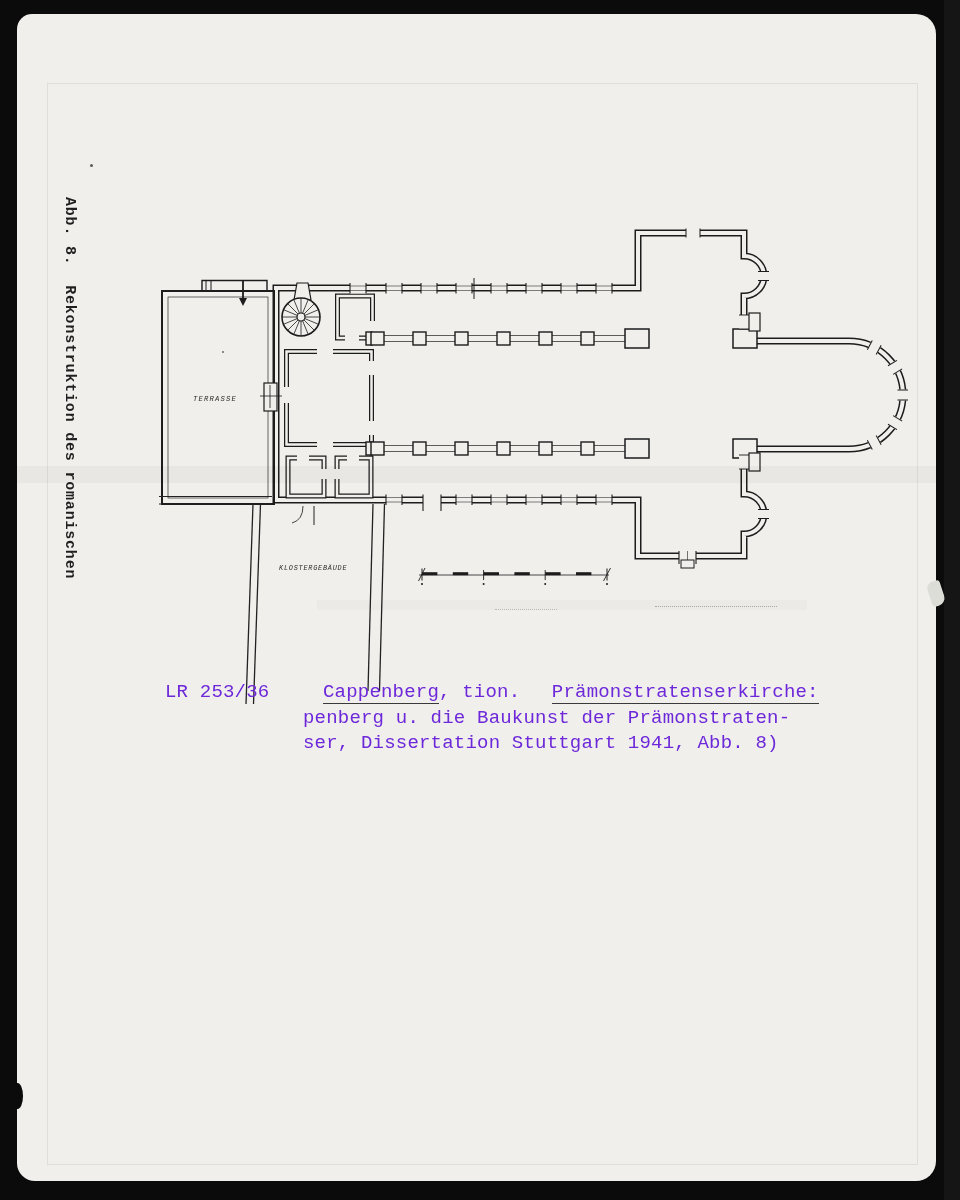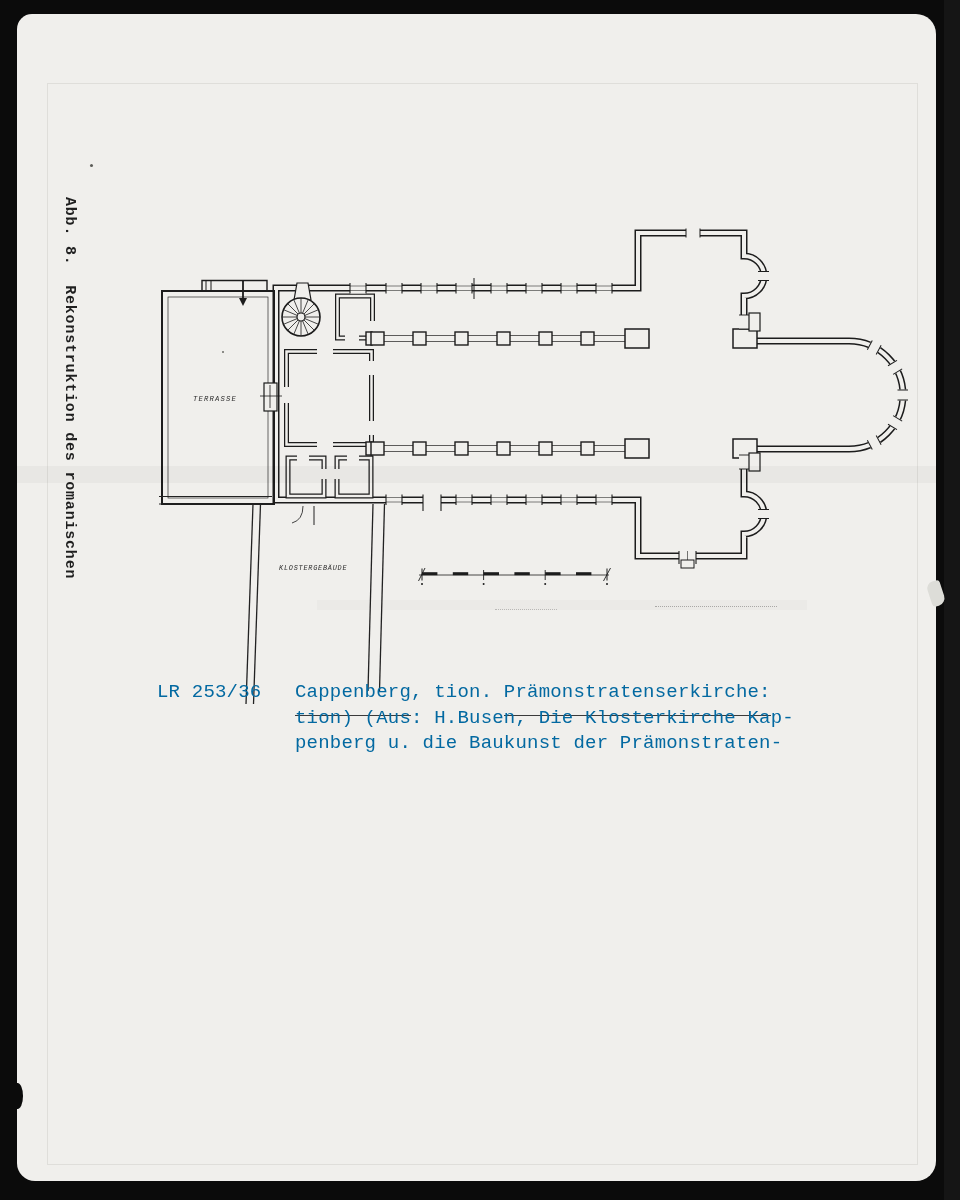--- a/index.html
+++ b/index.html
@@ -11,26 +11,26 @@
   .card-edge{position:absolute;left:30px;top:69px;width:869px;height:1080px;
              border:1px solid rgba(110,110,100,0.13);}
   
   .side-label{position:absolute;left:110px;top:183px;width:420px;
               transform:rotate(90deg);transform-origin:0 0;
               font:bold 15px/23px "Liberation Mono","DejaVu Sans Mono",monospace;
               letter-spacing:0.8px;color:#1f1f1f;white-space:pre;}
   
   .plan{position:absolute;left:140px;top:185px;width:780px;height:520px;}
   
-  .caption{position:absolute;left:140px;top:666px;width:700px;color:#0369a1;
+  .caption{position:absolute;left:148px;top:666px;width:700px;color:#6d28d9;
            font:19px/25.5px "Liberation Mono","DejaVu Sans Mono",monospace;letter-spacing:0.2px;}
   .caption .row{display:flex;}
   .cat{width:138px;flex:0 0 138px;}
   .ctext p{margin:0;}
-  .u{border-bottom:1.6px solid #3a3a3a;padding-bottom:12px;}
+  .u{border-bottom:1.6px solid #3a3a3a;padding-bottom:0px;margin-left:20px;}
   
   .streak1{position:absolute;left:0;top:452px;width:100%;height:17px;background:rgba(0,0,0,0.03);}
   .streak2{position:absolute;left:300px;top:586px;width:490px;height:10px;background:rgba(0,0,0,0.018);}
   .dotline1{position:absolute;left:638px;top:592px;width:122px;height:0;border-top:1.5px dotted rgba(70,70,70,0.4);}
   .dotline2{position:absolute;left:478px;top:595px;width:62px;height:0;border-top:1.5px dotted rgba(70,70,70,0.3);}
   .speck1{position:absolute;left:73px;top:150px;width:3px;height:3px;background:#5c5c58;border-radius:50%;}
   .speck2{position:absolute;left:205px;top:337px;width:2px;height:2px;background:#6a6a66;border-radius:50%;}
   .edge-notch{position:absolute;left:-5px;top:1069px;width:11px;height:26px;background:#0b0b0b;border-radius:50%;}
   .blob{position:absolute;left:929px;top:581px;width:14px;height:25px;background:#ddddd8;
         border-radius:7px 3px 8px 4px;transform:rotate(-18deg);}
@@ -375,22 +375,22 @@
             <circle cx="450" cy="385" r="1"></circle>
         </g>
       </g>
     </svg>
 
     <div class="caption">
       <div class="row">
         <div class="cat">LR 253/36</div>
         <div class="ctext">
           <p><span class="u">Cappenberg</span><span>, tion. </span><span class="u">Prämonstratenserkirche:</span></p>
-          <p>tion) (Aus: H.Busen, Die Klosterkirche Kap-</p>
           <p>penberg u. die Baukunst der Prämonstraten-</p>
+          <p>ser, Dissertation Stuttgart 1941, Abb. 8)</p>
         </div>
       </div>
     </div>
 
     <div class="streak1"></div>
     <div class="streak2"></div>
     <div class="dotline1"></div>
     <div class="dotline2"></div>
     <div class="speck1"></div>
     <div class="speck2"></div>

